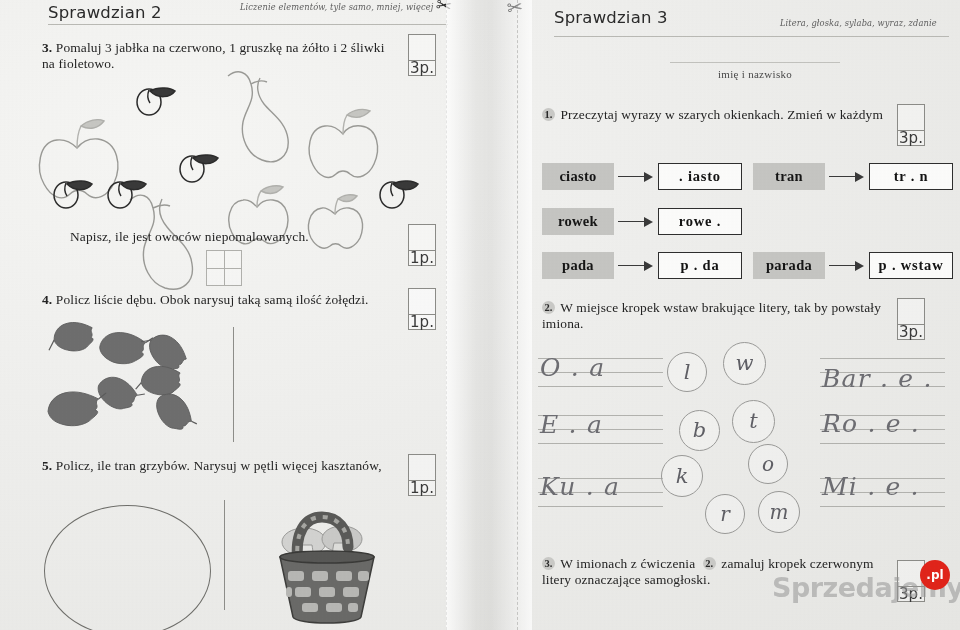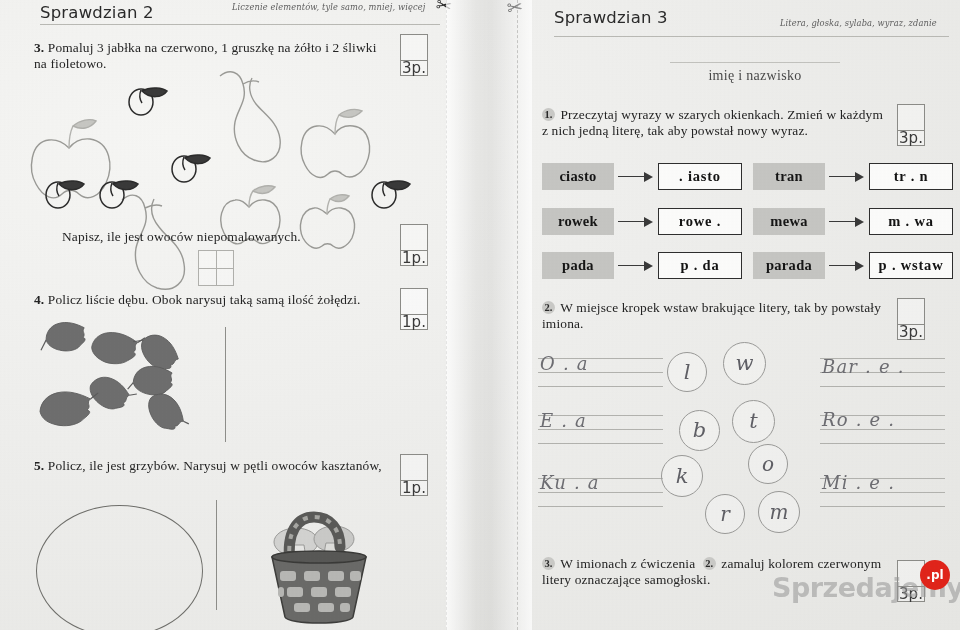--- a/index.html
+++ b/index.html
@@ -23,21 +23,21 @@
       repeating-linear-gradient(90deg, rgba(0,0,0,.010) 0px, rgba(0,0,0,0) 3px, rgba(0,0,0,.010) 4px);
     pointer-events:none;
   }
   
   #gutter{
     position:absolute;top:0;bottom:0;left:446px;width:86px;
     background:linear-gradient(90deg, rgba(255,255,255,.75) 0%, rgba(0,0,0,.045) 35%, rgba(0,0,0,.055) 52%, rgba(255,255,255,.70) 100%);
     pointer-events:none;
   }
   .page-half{position:absolute;top:0;bottom:0;}
-  #left-page{left:4px;width:455px;padding-left:32px;}
+  #left-page{left:12px;width:455px;padding-left:32px;}
   #right-page{left:520px;width:440px;}
   .hdr-title{
     font-family:"DejaVu Sans", sans-serif;
     font-size:16.5px;color:#2b2b2b;letter-spacing:.2px;
   }
   .hdr-sub{
     font-family:"DejaVu Serif", serif;
     font-style:italic;font-size:8.3px;color:#5d5d5d;letter-spacing:.1px;
     white-space:nowrap;
   }
@@ -96,21 +96,21 @@
 
   
   .ruled{position:absolute;}
   .ruled .ln{position:absolute;left:0;height:1px;background:#b2b2ae;}
   .hand{
     position:absolute;
     font-family:"DejaVu Serif", serif;
     font-style:italic;font-size:23px;color:#6d6d72;
     letter-spacing:1.2px;white-space:nowrap;
   }
-  .hand.cap{font-size:18px;}
+  .hand.cap{font-size:25px;}
   .circ-letter{
     position:absolute;border:1px solid #9a9a98;border-radius:50%;
     background:rgba(255,255,255,.25);
     font-family:"DejaVu Serif", serif;font-style:italic;
     color:#5f5f65;text-align:center;
   }
 
   
   .art{position:absolute;}
   .divider{position:absolute;width:1.3px;background:#8e8e8a;}
@@ -273,21 +273,21 @@
             <path d="M4 17 C7 8 15 3 25 3 C37 3 48 10 56 17 C50 20 56 24 50 27 C56 30 48 33 42 36 C35 39 25 38 17 34 C9 30 4 25 4 17 Z"></path>
             <path d="M56 17 L65 13" stroke="#5c5c5c" stroke-width="1.2"></path>
           </g>
         </g>
       </svg>
     </div>
     <div class="divider" style="left:221px;top:327px;height:115px;"></div>
 
     <div class="task" style="left:30px;top:458px;width:375px;">
       <span class="tnum">5.</span>
-      <span>Policz, ile jest grzybów. Narysuj w pętli owoców kasztanów,</span>
+      <span>Policz, ile tran grzybów. Narysuj w pętli więcej kasztanów,</span>
     </div>
     <div class="score" style="left:396px;top:454px;">
       <div class="top"></div>
       <div class="bot">1p.</div>
     </div>
 
     <div class="ellipse" style="left:32px;top:505px;width:165px;height:130px;"></div>
     <div class="divider" style="left:212px;top:500px;height:110px;"></div>
 
     <div class="art" style="left:250px;top:495px;width:130px;height:135px;">
@@ -331,26 +331,25 @@
   <div class="scis" style="left:507px;top:-2px;transform:rotate(-8deg);">✂</div>
 
   <div id="right-page" class="page-half">
 
     <div class="hdr-title" style="position:absolute;left:34px;top:8px;text-align:right;">Sprawdzian 3</div>
     <div class="hdr-sub" style="position:absolute;left:260px;top:18px;">Litera, głoska, sylaba, wyraz, zdanie</div>
     <div class="hdr-rule" style="position:absolute;left:34px;top:36px;width:395px;"></div>
 
     <div style="position:absolute;left:150px;top:62px;width:170px;height:1px;background:#c2c2be;"></div>
     <div style="position:absolute;left:150px;top:68px;width:170px;text-align:center;
-                font-family:'Liberation Serif',serif;font-size:14px;color:#4a4a4a;letter-spacing:.3px;">imię i nazwisko</div>
+                font-family:'Liberation Serif',serif;font-size:11px;color:#4a4a4a;letter-spacing:.3px;">imię i nazwisko</div>
 
     <div class="task" style="left:22px;top:107px;width:360px;">
       <span class="tnum-circ">1.</span>
       <span>Przeczytaj wyrazy w szarych okienkach. Zmień w każdym</span>
-      <span class="indent">z nich jedną literę, tak aby powstał nowy wyraz.</span>
     </div>
     <div class="score" style="left:377px;top:104px;">
       <div class="top"></div>
       <div class="bot">3p.</div>
     </div>
 
     <div class="wordrow" style="left:22px;top:208px;">
       <div class="wgrey">rowek</div>
       <div class="arrow">
           <div class="shaft"></div>
@@ -376,28 +375,20 @@
     </div>
 
     <div class="wordrow" style="left:233px;top:163px;">
       <div class="wgrey">tran</div>
       <div class="arrow">
           <div class="shaft"></div>
           <div class="head"></div>
         </div>
       <div class="wwhite">tr . n</div>
     </div>
-    <div class="wordrow" style="left:233px;top:208px;">
-      <div class="wgrey">mewa</div>
-      <div class="arrow">
-          <div class="shaft"></div>
-          <div class="head"></div>
-        </div>
-      <div class="wwhite">m . wa</div>
-    </div>
     <div class="wordrow" style="left:233px;top:252px;">
       <div class="wgrey">parada</div>
       <div class="arrow">
           <div class="shaft"></div>
           <div class="head"></div>
         </div>
       <div class="wwhite">p . wstaw</div>
     </div>
 
     <div class="task" style="left:22px;top:300px;width:355px;">
@@ -429,21 +420,21 @@
       <div class="ln" style="top:14px;width:125px;"></div>
       <div class="ln" style="top:28px;width:125px;"></div>
     </div>
     <div class="hand cap" style="left:20px;top:472px;">Ku . a</div>
 
     <div class="ruled" style="left:300px;top:358px;width:125px;height:30px;">
       <div class="ln" style="top:0;width:125px;"></div>
       <div class="ln" style="top:14px;width:125px;"></div>
       <div class="ln" style="top:28px;width:125px;"></div>
     </div>
-    <div class="hand cap" style="left:302px;top:356px;">Bar . e .</div>
+    <div class="hand cap" style="left:302px;top:364px;">Bar . e .</div>
 
     <div class="ruled" style="left:300px;top:415px;width:125px;height:30px;">
       <div class="ln" style="top:0;width:125px;"></div>
       <div class="ln" style="top:14px;width:125px;"></div>
       <div class="ln" style="top:28px;width:125px;"></div>
     </div>
     <div class="hand cap" style="left:302px;top:409px;">Ro . e .</div>
 
     <div class="ruled" style="left:300px;top:478px;width:125px;height:30px;">
       <div class="ln" style="top:0;width:125px;"></div>
@@ -458,21 +449,21 @@
     <div class="circ-letter" style="left:212px;top:400px;width:41px;height:41px;line-height:41px;font-size:21px;">t</div>
     <div class="circ-letter" style="left:141px;top:455px;width:40px;height:40px;line-height:40px;font-size:21px;">k</div>
     <div class="circ-letter" style="left:228px;top:444px;width:38px;height:38px;line-height:38px;font-size:20px;">o</div>
     <div class="circ-letter" style="left:185px;top:494px;width:38px;height:38px;line-height:38px;font-size:20px;">r</div>
     <div class="circ-letter" style="left:238px;top:491px;width:40px;height:40px;line-height:40px;font-size:20px;">m</div>
 
     <div class="task" style="left:22px;top:556px;width:370px;">
       <span class="tnum-circ">3.</span>
       <span>W imionach z ćwiczenia</span>
       <span class="tnum-circ" style="margin-left:4px;">2.</span>
-      <span>zamaluj kolorem czerwonym</span>
+      <span>zamaluj kropek czerwonym</span>
       <span class="indent">litery oznaczające samogłoski.</span>
     </div>
     <div class="score" style="left:377px;top:560px;">
       <div class="top"></div>
       <div class="bot">3p.</div>
     </div>
   </div>
 
   <div id="wm">Sprzedajemy</div>
   <div id="wm-badge">.pl</div>

